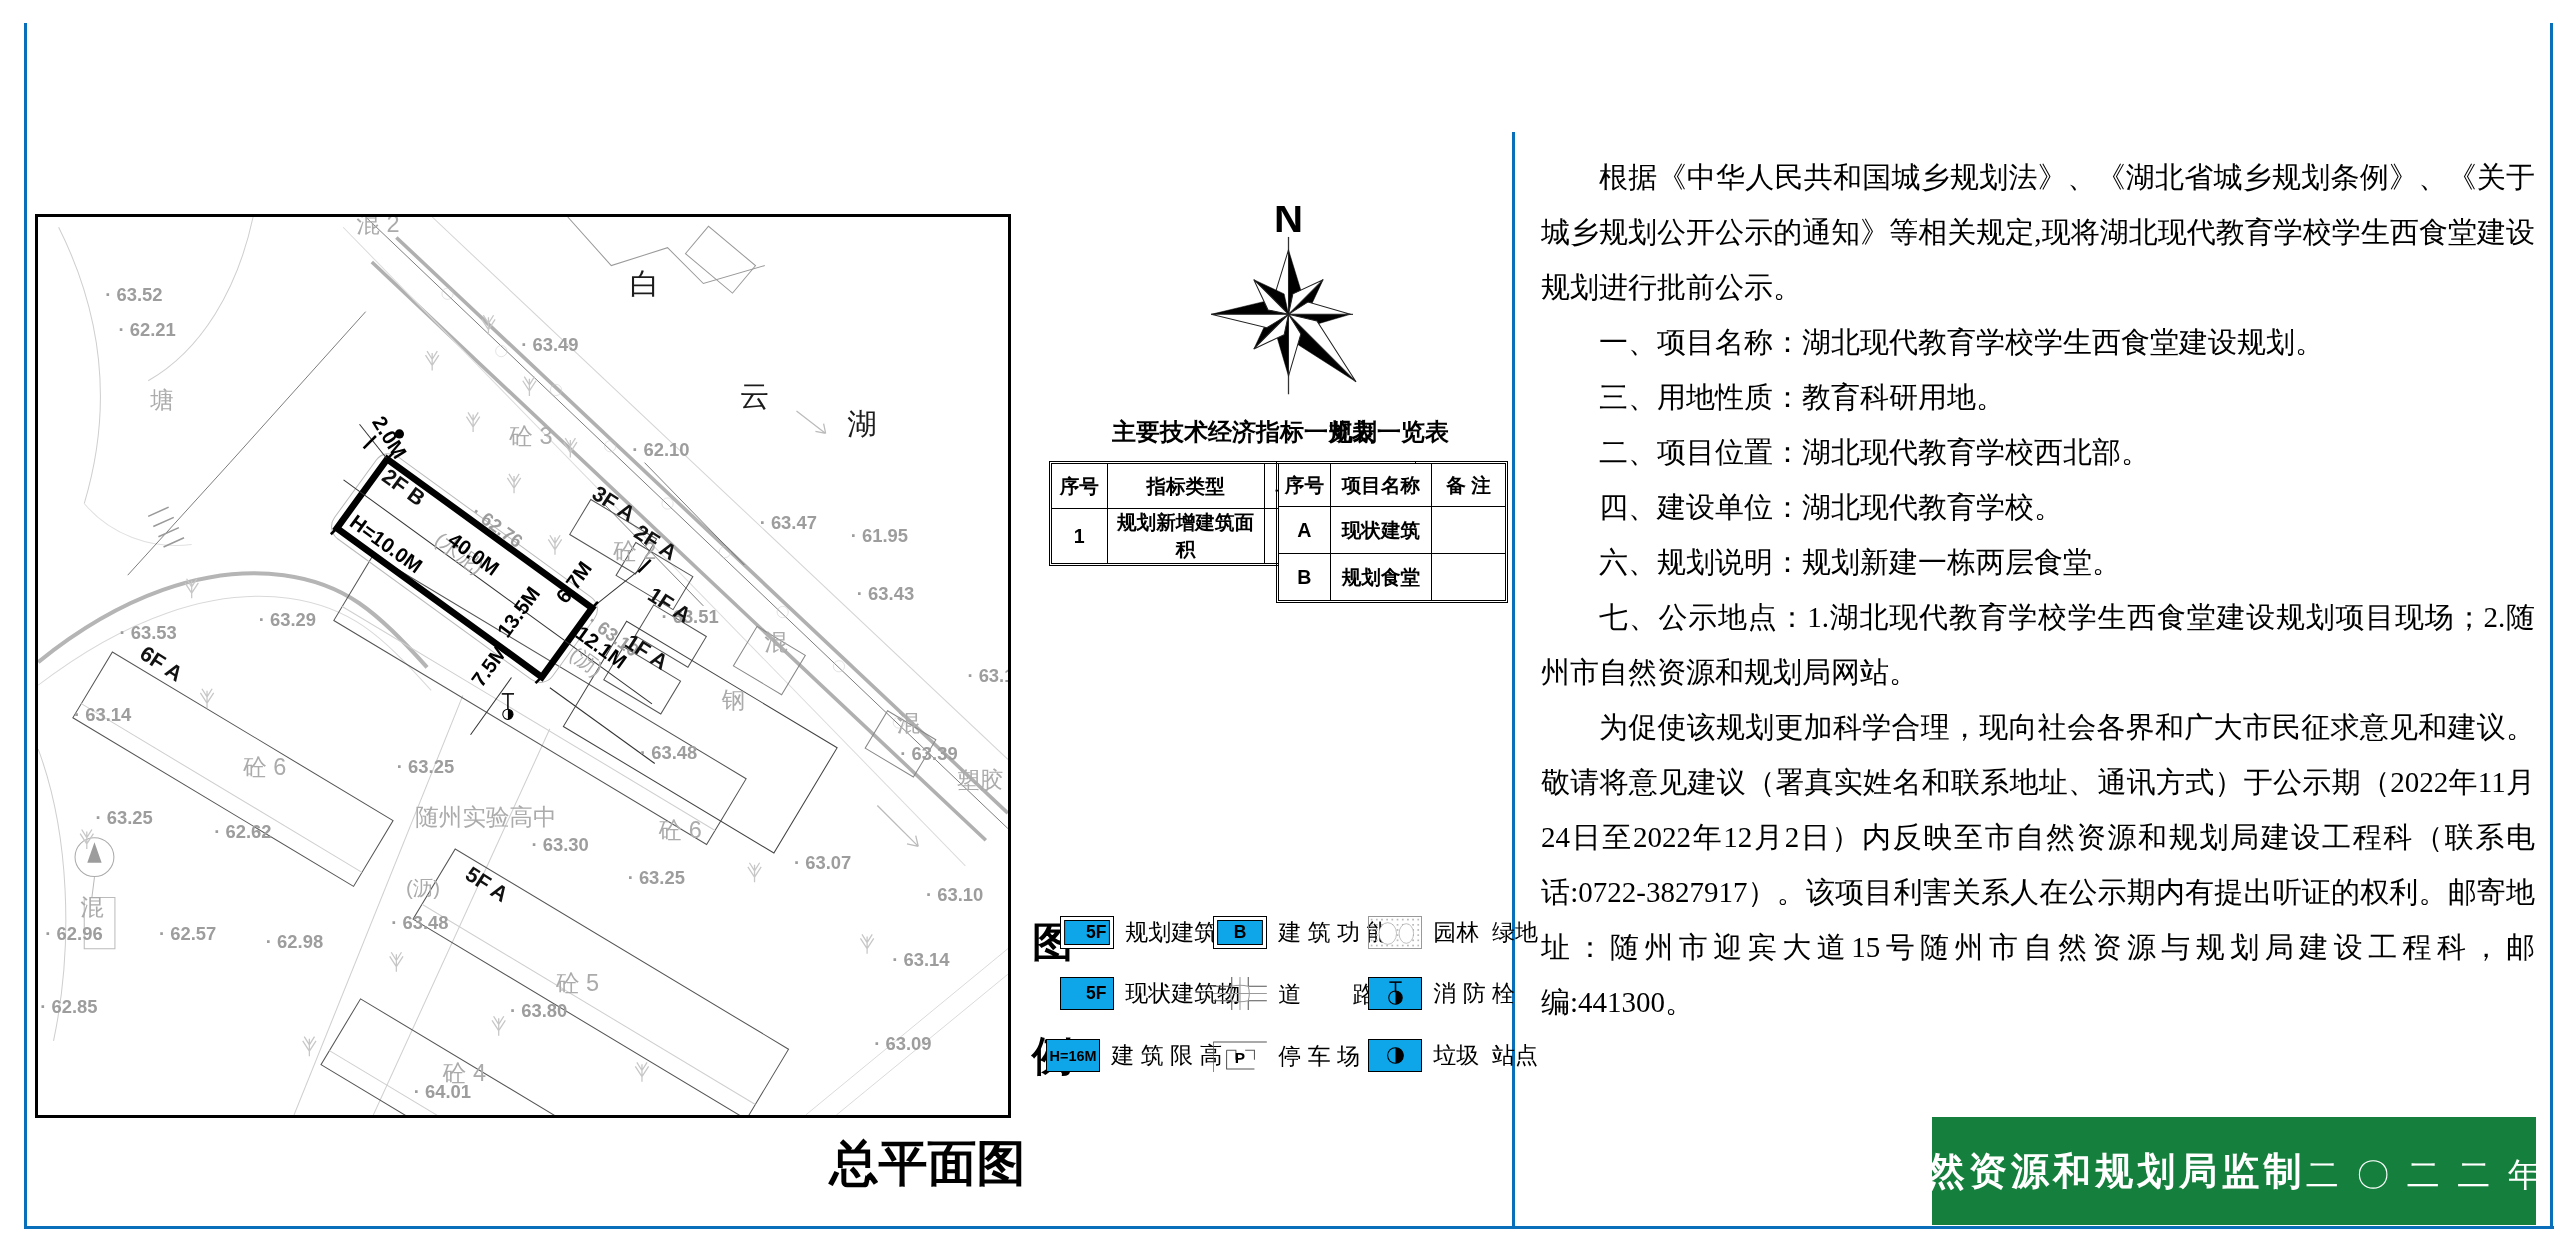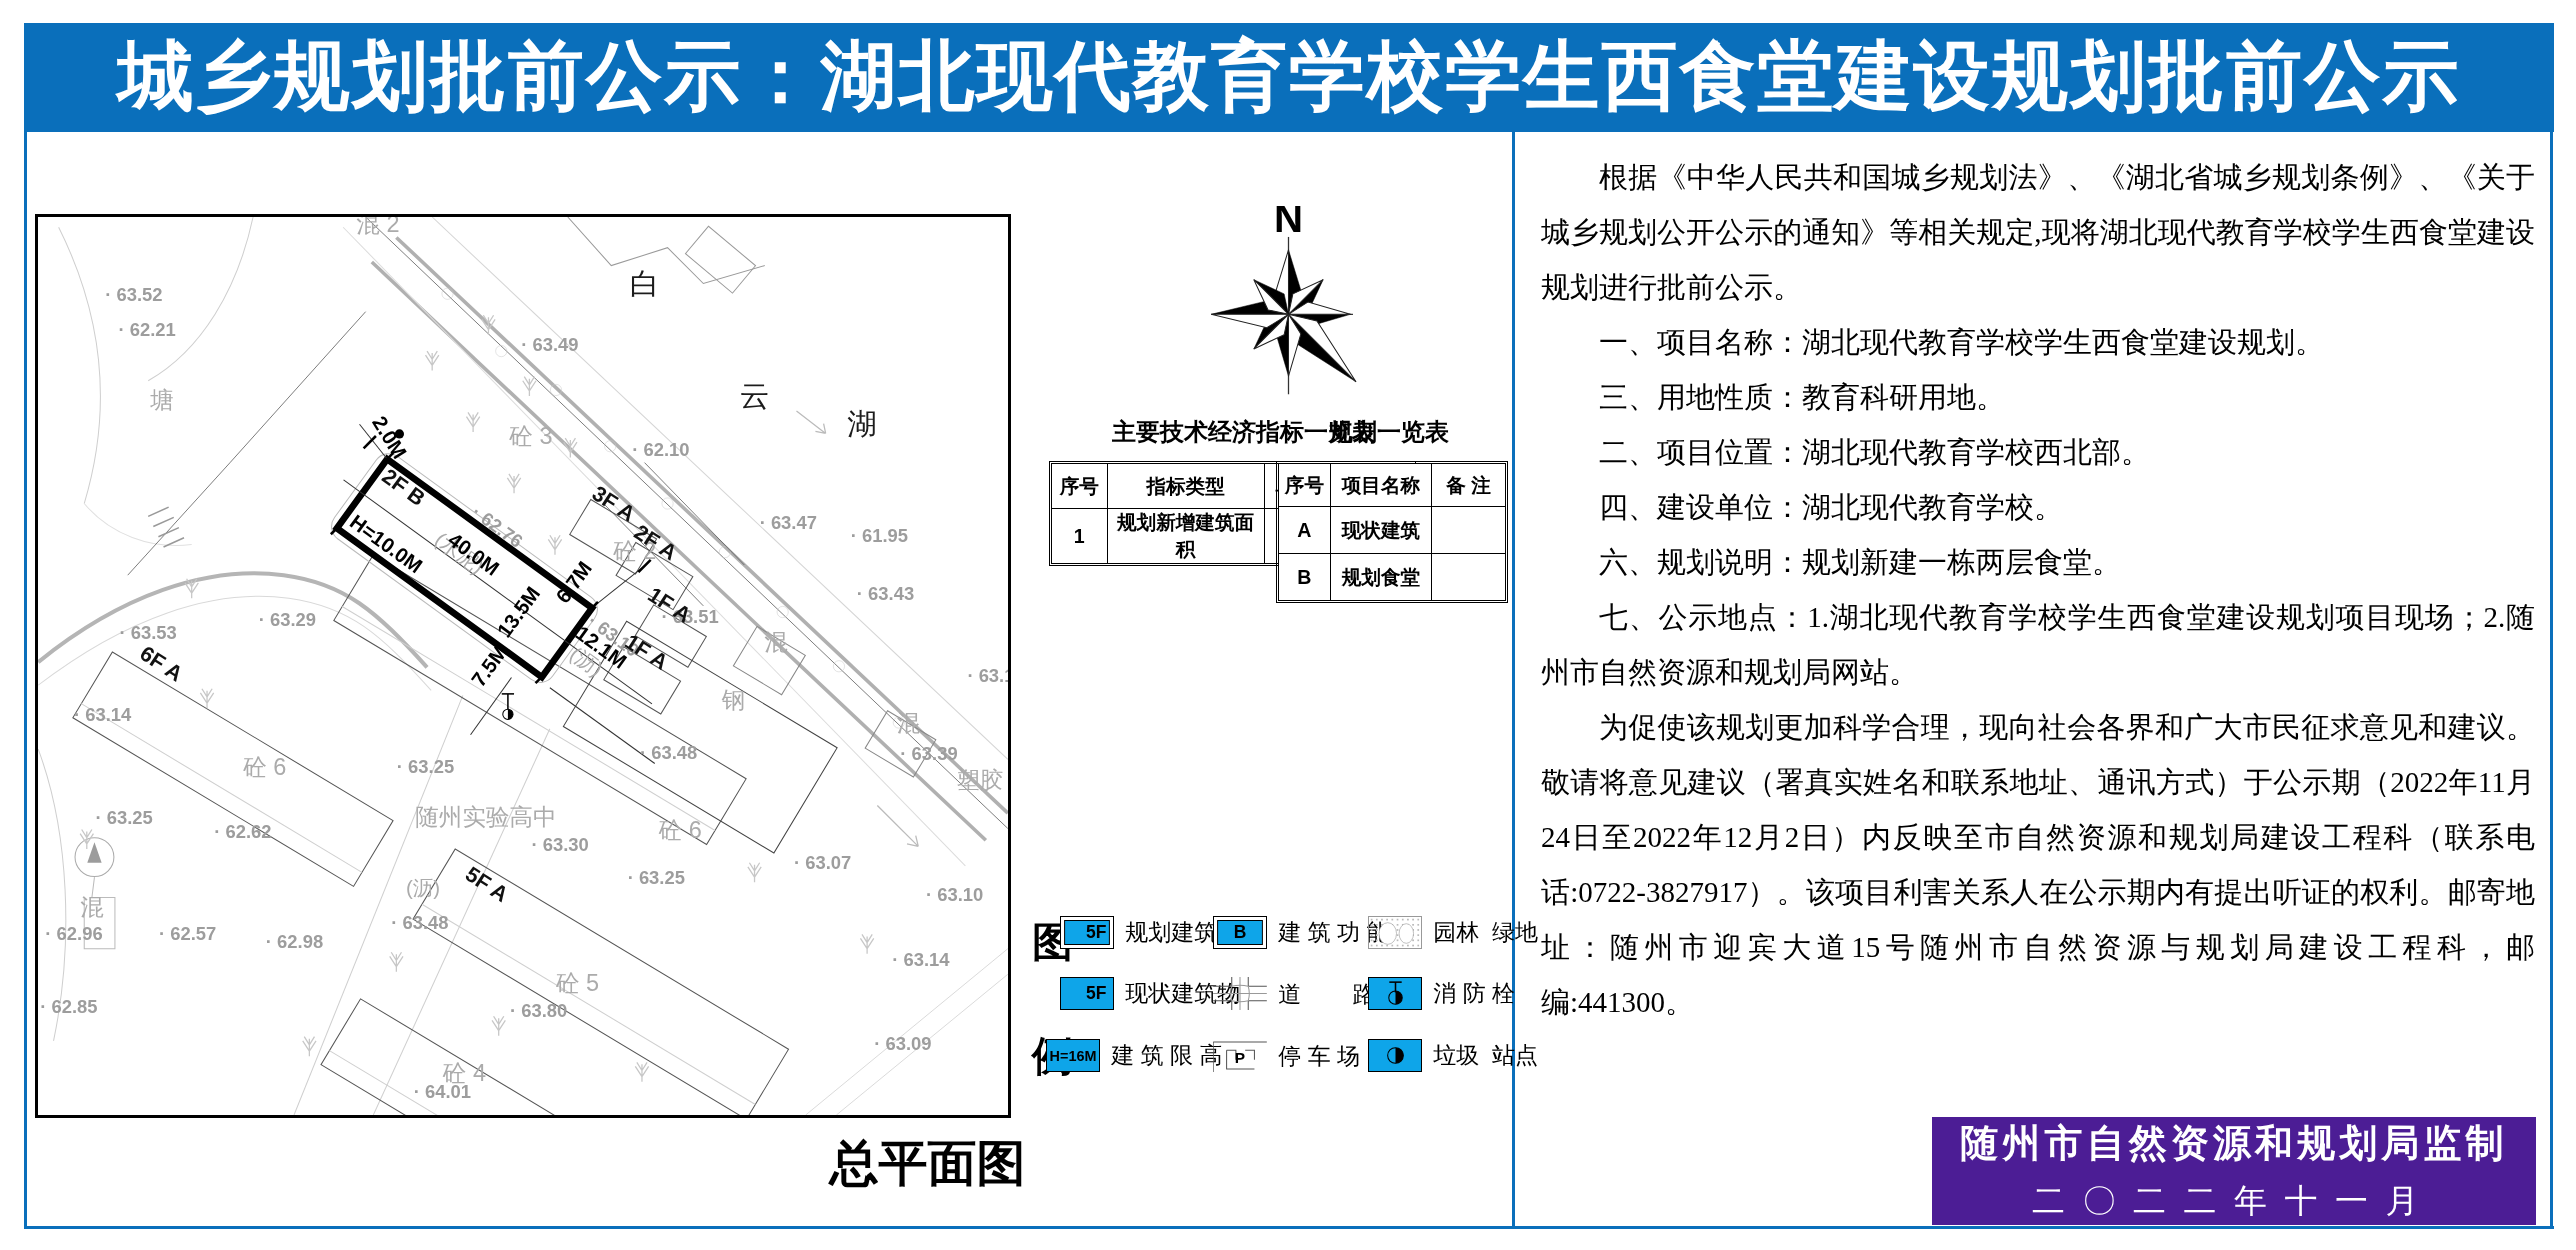--- a/index.html
+++ b/index.html
@@ -37,42 +37,39 @@
   .lg-box.double{box-shadow:inset 0 0 0 3.1px #fff, inset 0 0 0 4.1px #000;}
   .lg-box .s{font-size:17.5px;font-weight:bold;}
   .lg-box.f5 .s{margin-left:18.5px;}
   .lg-green{width:54px;height:33px;border:0.5px solid #999;box-sizing:border-box;
             background-image:radial-gradient(#bbb 0.8px, transparent 0.8px);background-size:5.2px 5.2px;position:relative;}
   
   #notice{position:absolute;left:1541px;top:150px;width:994px;color:#000;
           font-family:"Liberation Serif",serif;font-size:29px;line-height:55px;text-align:justify;}
   #notice p{margin:0;text-indent:2em;}
   
-  #footer-box{position:absolute;left:1932px;top:1117px;width:604px;height:108px;background:#4c1d95;color:#fff;
-              display:flex;flex-direction:column;align-items:center;justify-content:center;}
+  #footer-box{position:absolute;left:1932px;top:1117px;width:604px;height:108px;background:#15803d;color:#fff;
+              display:flex;flex-direction:row;align-items:center;justify-content:center;}
   #footer-box .l1{font-size:38px;font-weight:bold;letter-spacing:4.1px;white-space:nowrap;}
   #footer-box .l2{font-size:33px;letter-spacing:17.5px;margin-top:9.3px;white-space:nowrap;}
   
   #compass{position:absolute;left:1211px;top:206px;width:155px;height:196px;}
   .pb{fill:#000;stroke:#000;stroke-width:1;}
   .pw{fill:#fff;stroke:#222;stroke-width:2;}
 </style>
 </head>
 <body>
 
 <div id="page">
 
   <div class="vline" style="left:24px;top:23px;height:1206px;"></div>
   <div class="vline" style="left:2550px;top:23px;height:1206px;"></div>
   <div class="hline" style="left:24px;top:1226px;width:2530px;"></div>
   <div class="vline" style="left:1512px;top:132px;height:1096px;"></div>
 
-  <div id="header">
-    <div class="t">城乡规划批前公示：湖北现代教育学校学生西食堂建设规划批前公示</div>
-  </div>
 
   <div id="map-box">
     <svg id="map-svg" viewBox="0 0 1895 1755">
       <defs>
         <g id="tree">
             <path d="M0,0 V-34 M0,-10 L-13,-30 M0,-10 L13,-30 M0,-22 L-10,-38 M0,-22 L10,-38" stroke="#c7c7c7" stroke-width="2.5" fill="none"></path>
           </g>
       </defs>
 
       <g>

